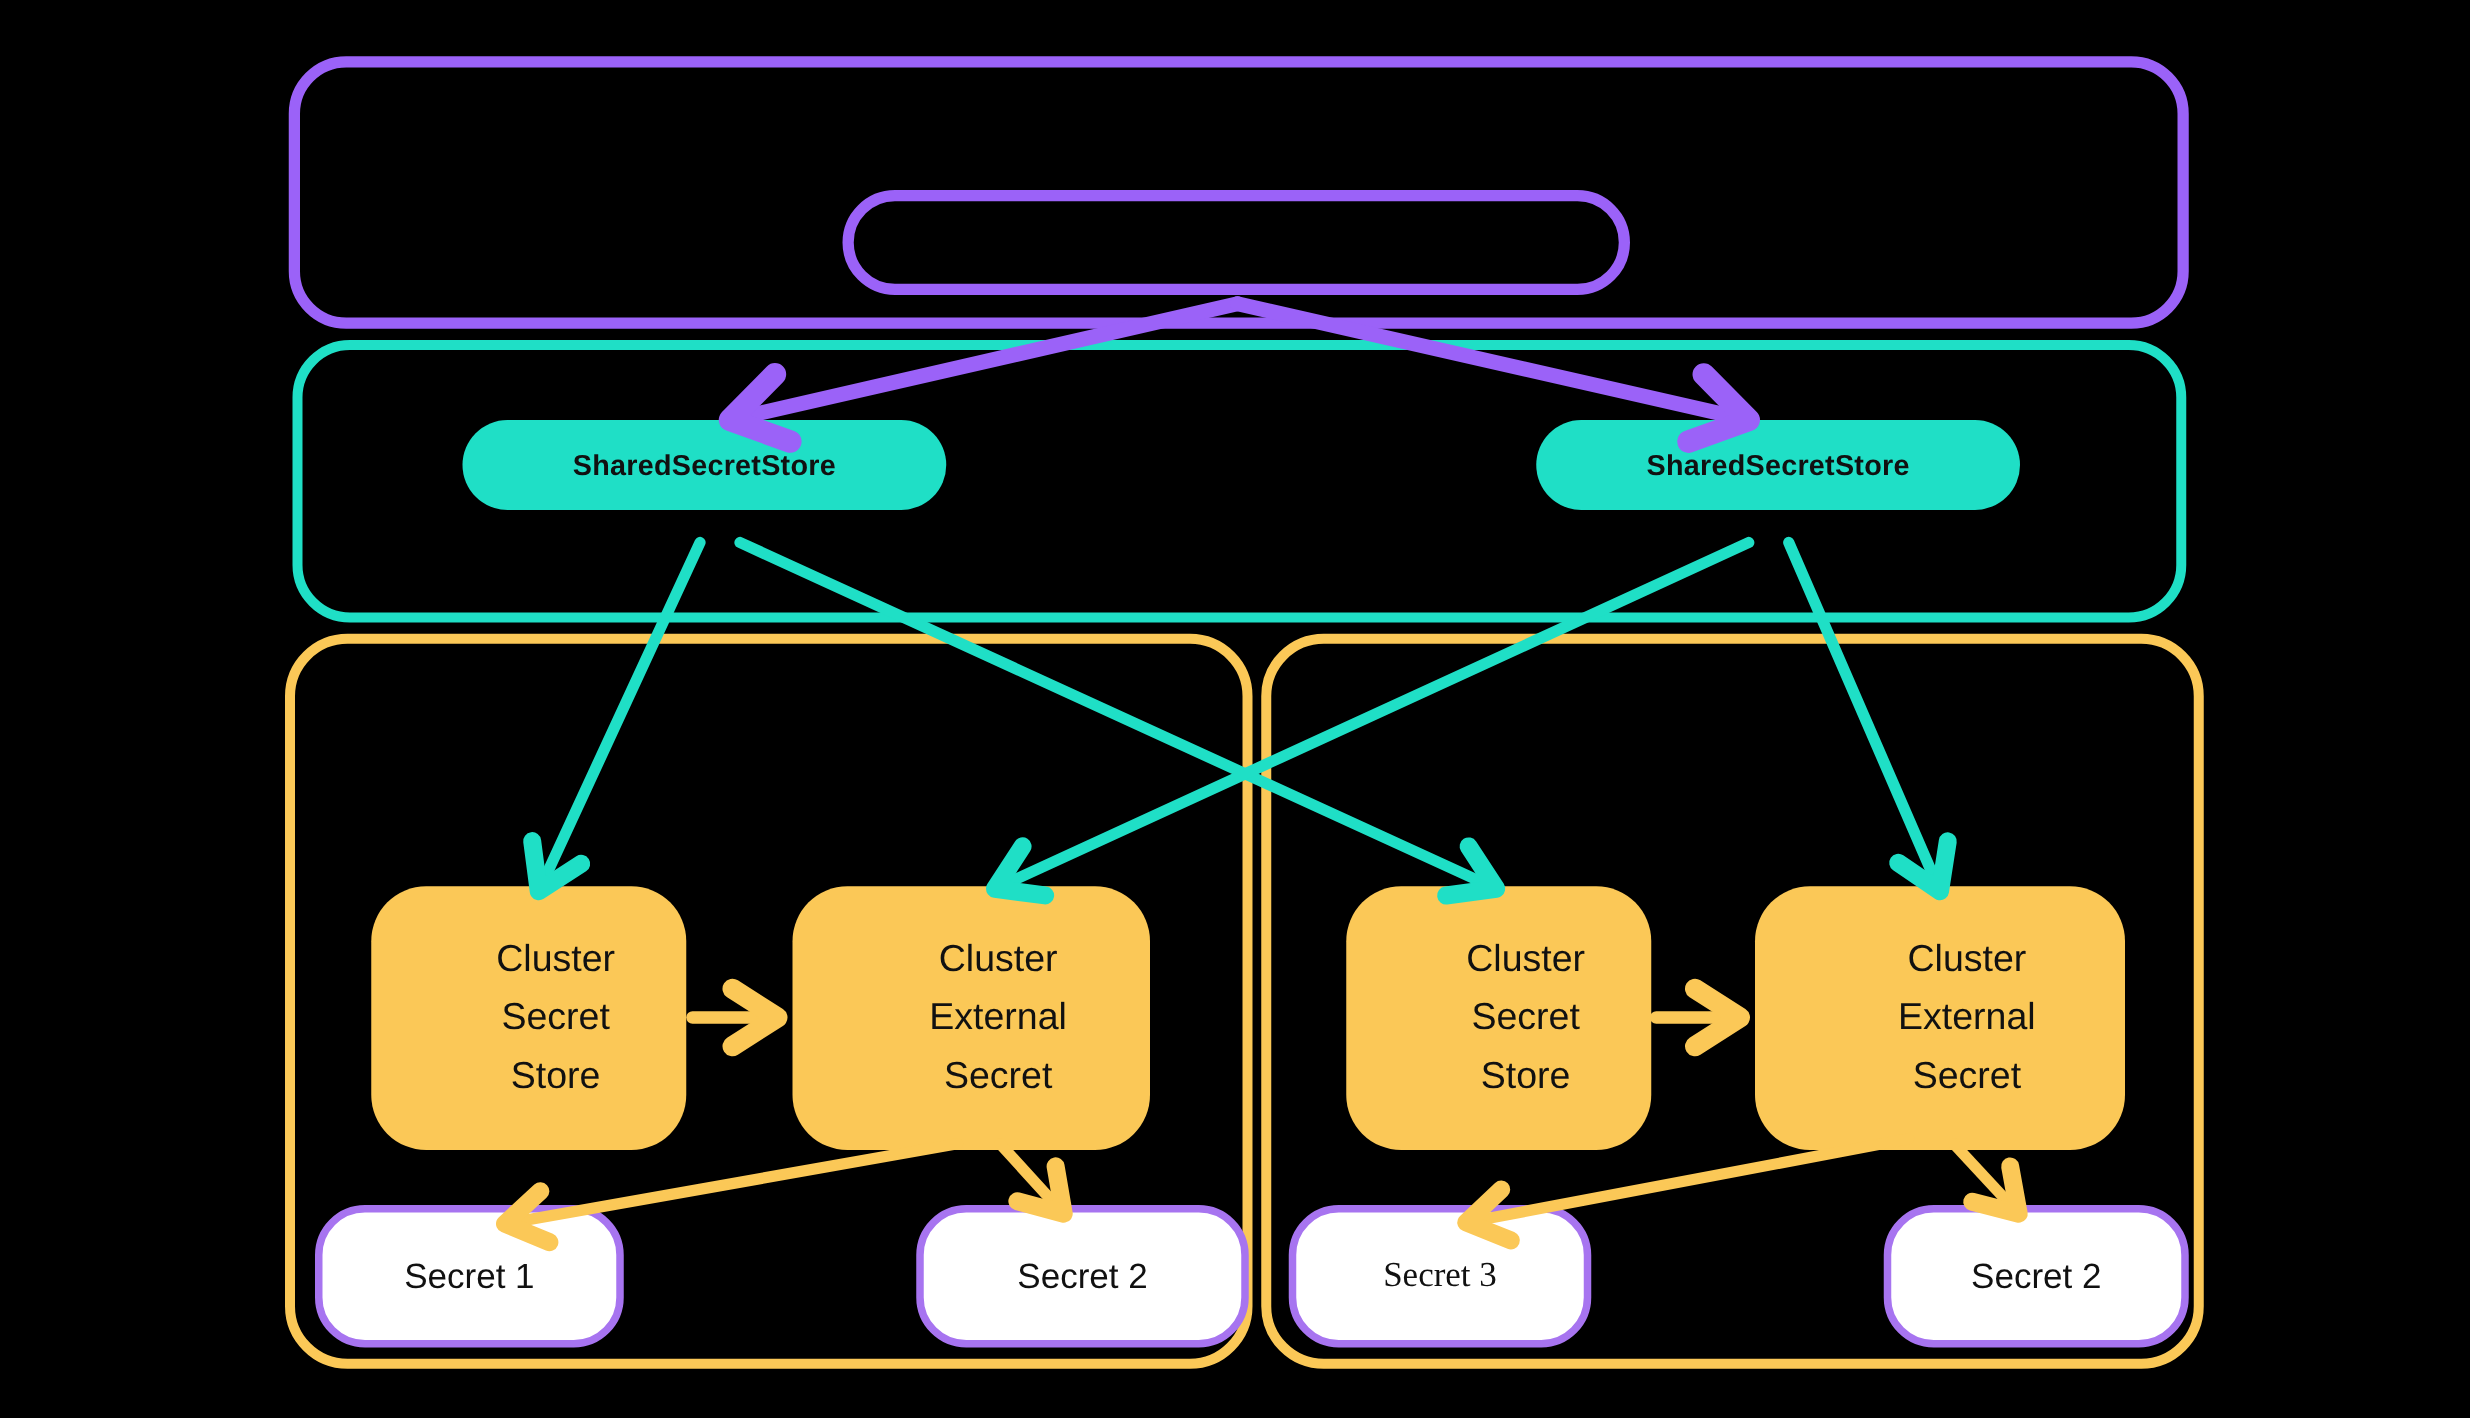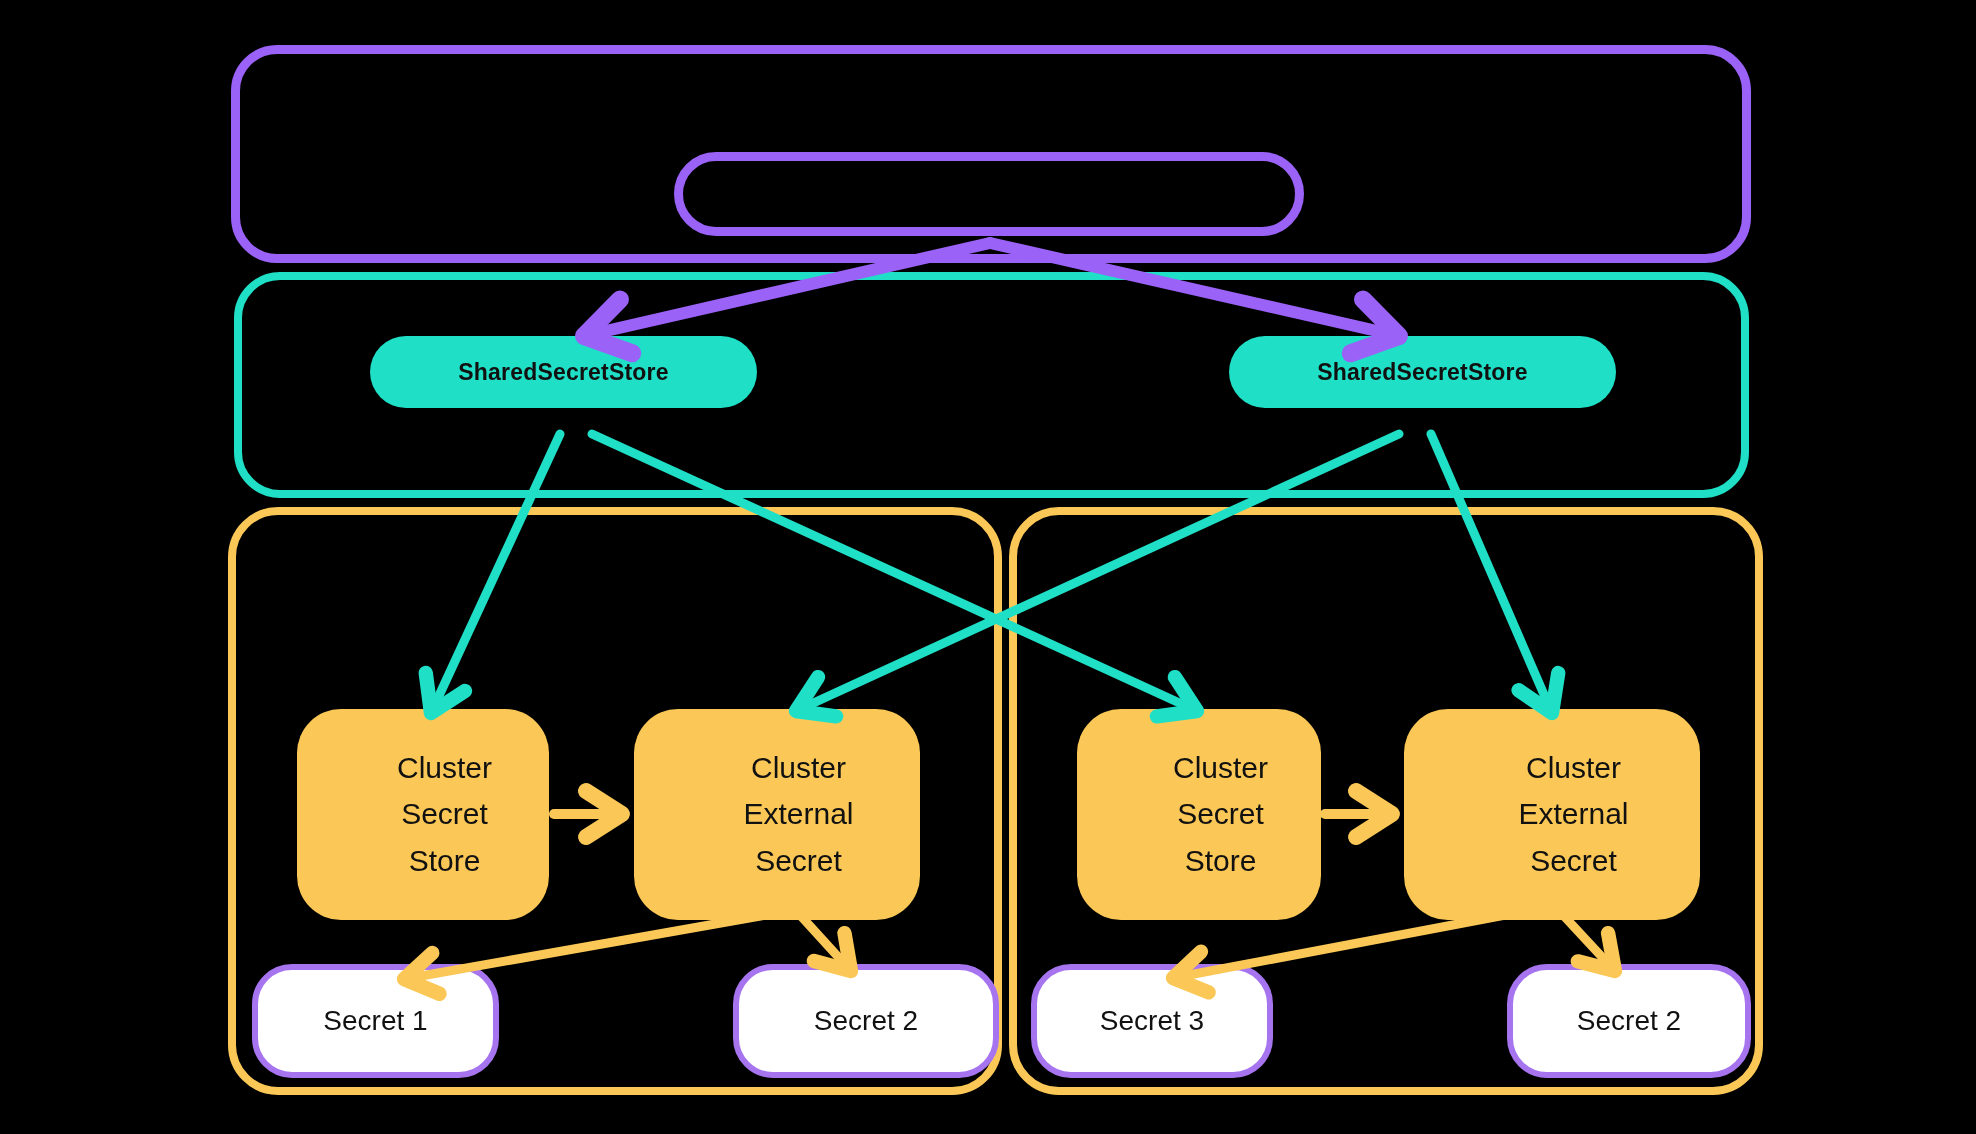--- a/index.html
+++ b/index.html
@@ -63,21 +63,21 @@
   .secret-node {
     top: 964px; height: 114px;
     background: var(--secret_bg, #fff);
     border: 6px solid var(--secret_border);
     border-radius: 40px;
     display: flex; align-items: center; justify-content: center;
     font-size: 28px; font-weight: 500;
   }
   .s1 { left: 252px;  width: 247px; }
   .s2 { left: 733px;  width: 266px; }
-  .s3 { left: 1031px; width: 242px; }
+  .s3 { left: 1031px; width: 242px; font-family: Liberation Serif, serif; }
   .s4 { left: 1507px; width: 244px; }
 
   
   svg.arrows {
     position: absolute; left: 0; top: 0;
     width: 1976px; height: 1134px;
     pointer-events: none;
   }
   svg.arrows line { fill: none; stroke-linecap: round; }
   .st-purple { stroke: var(--purple); stroke-width: 12; }

